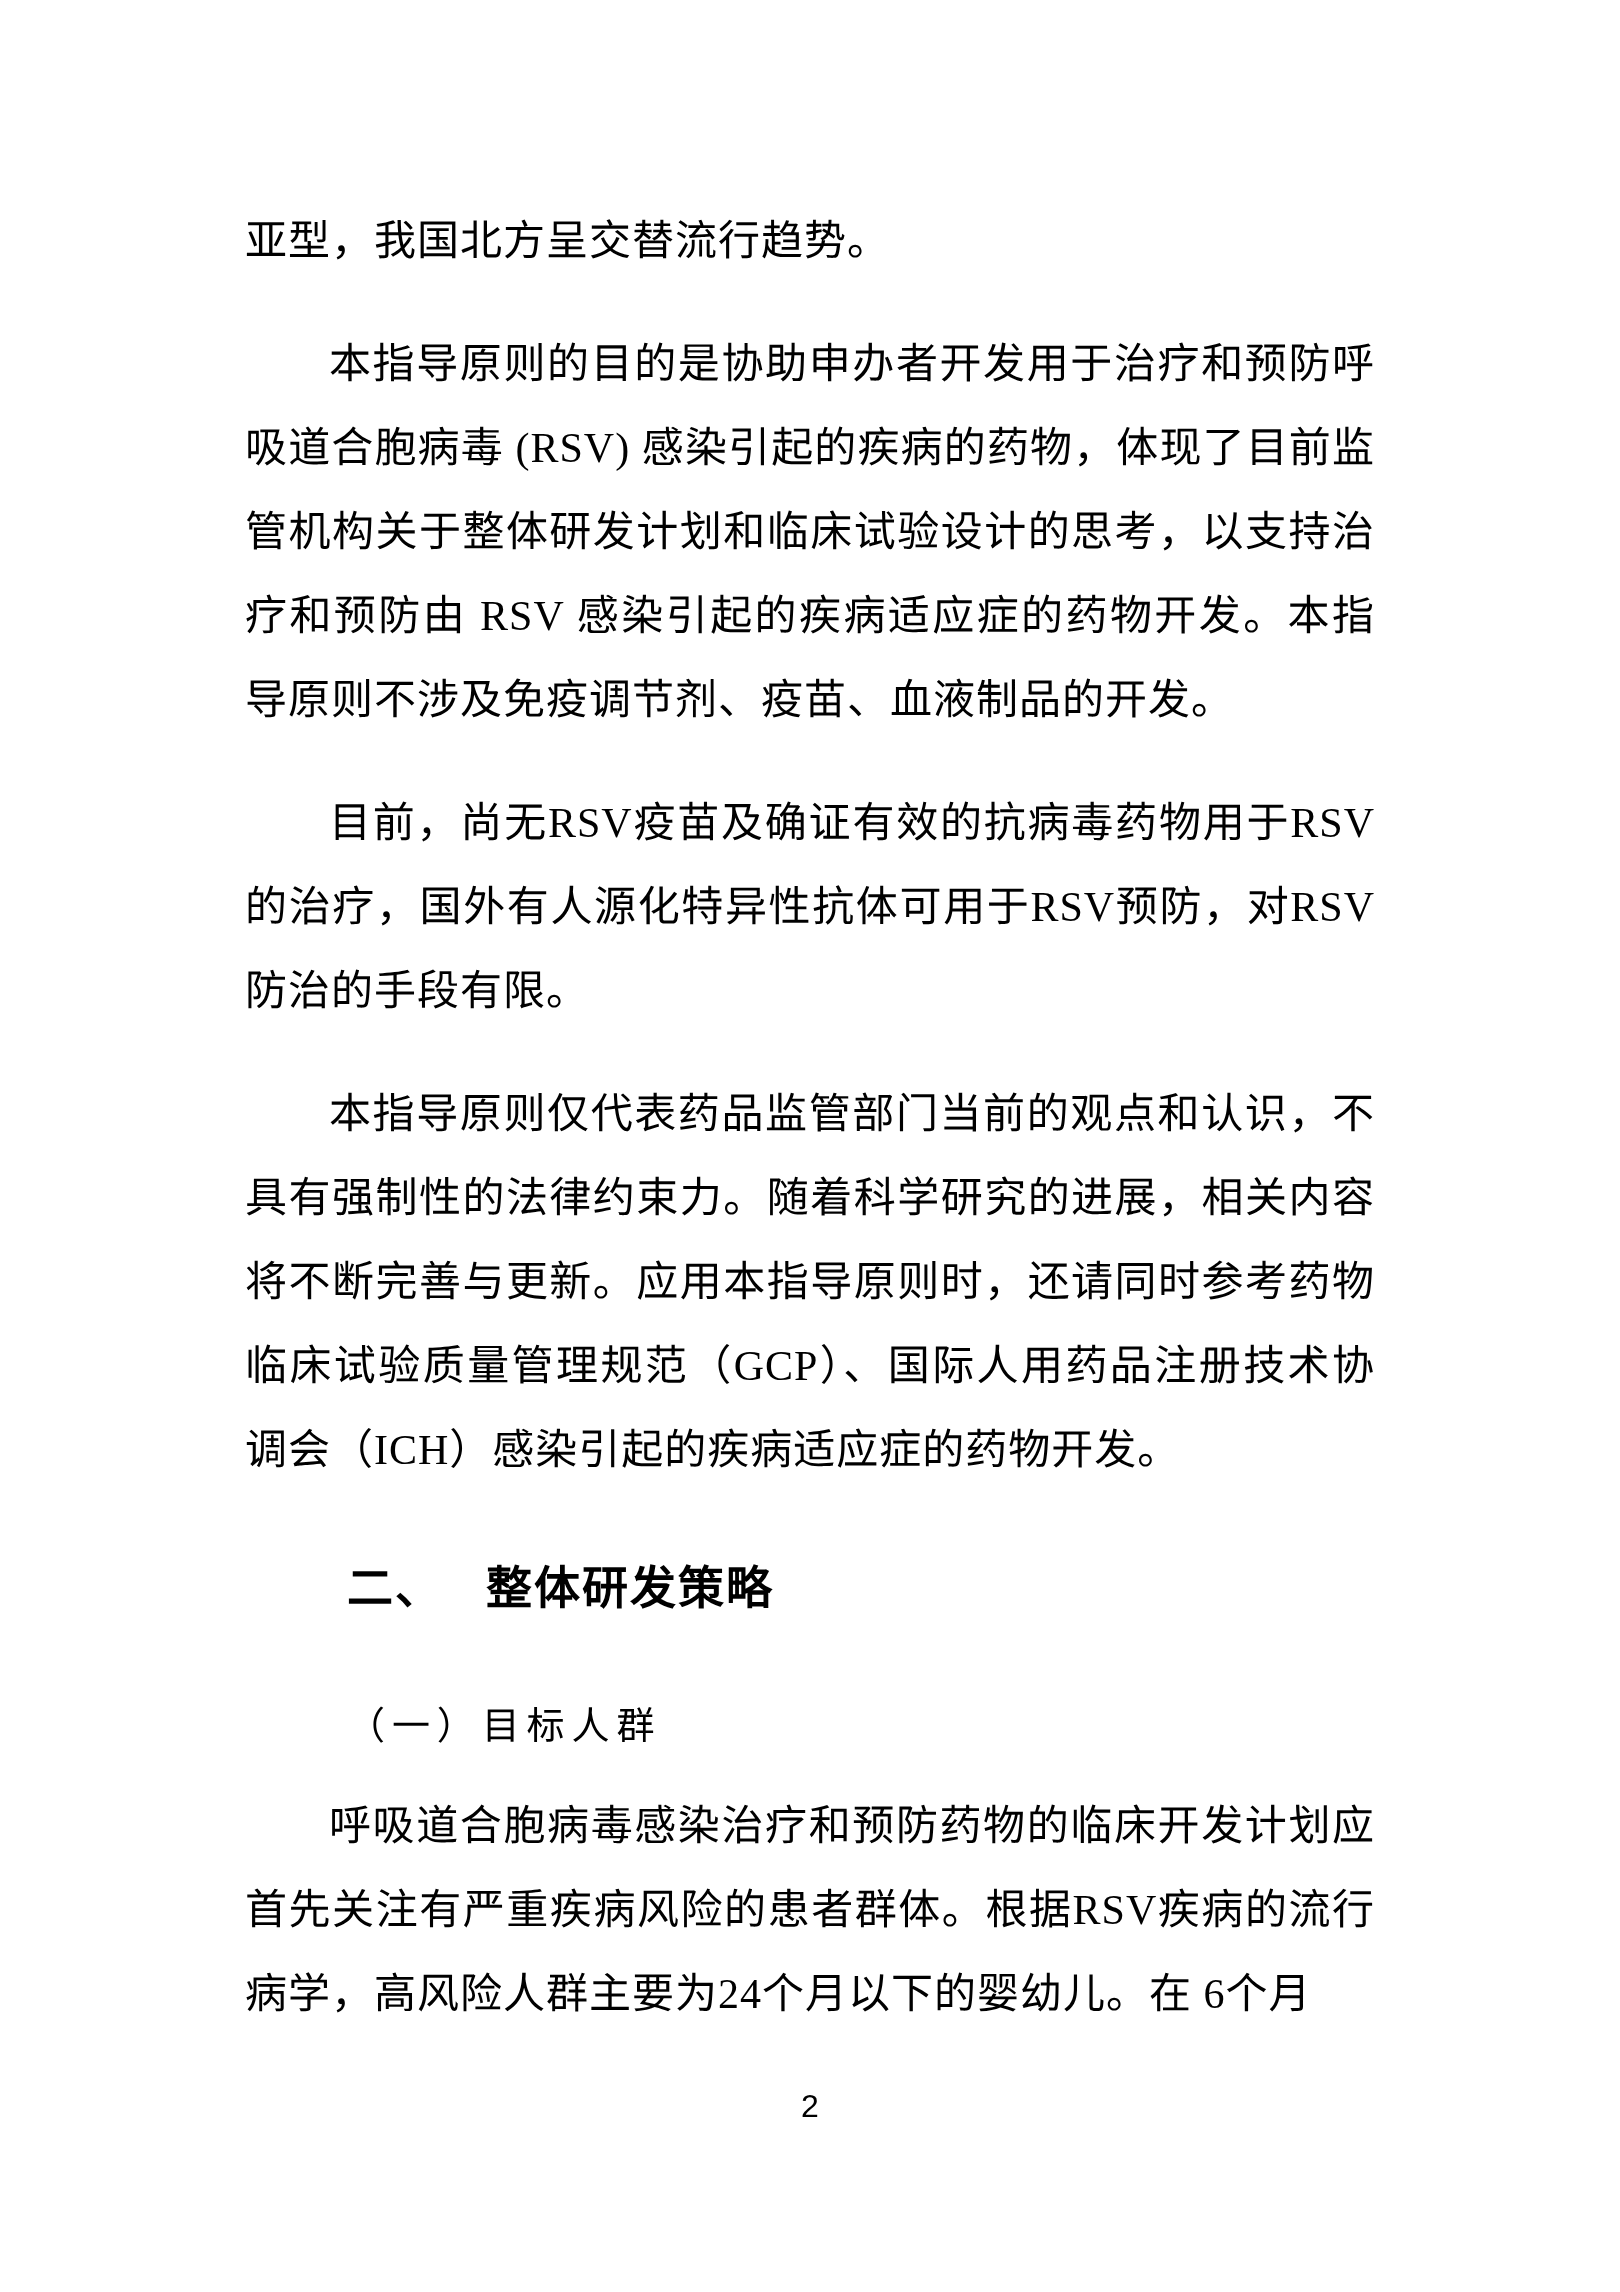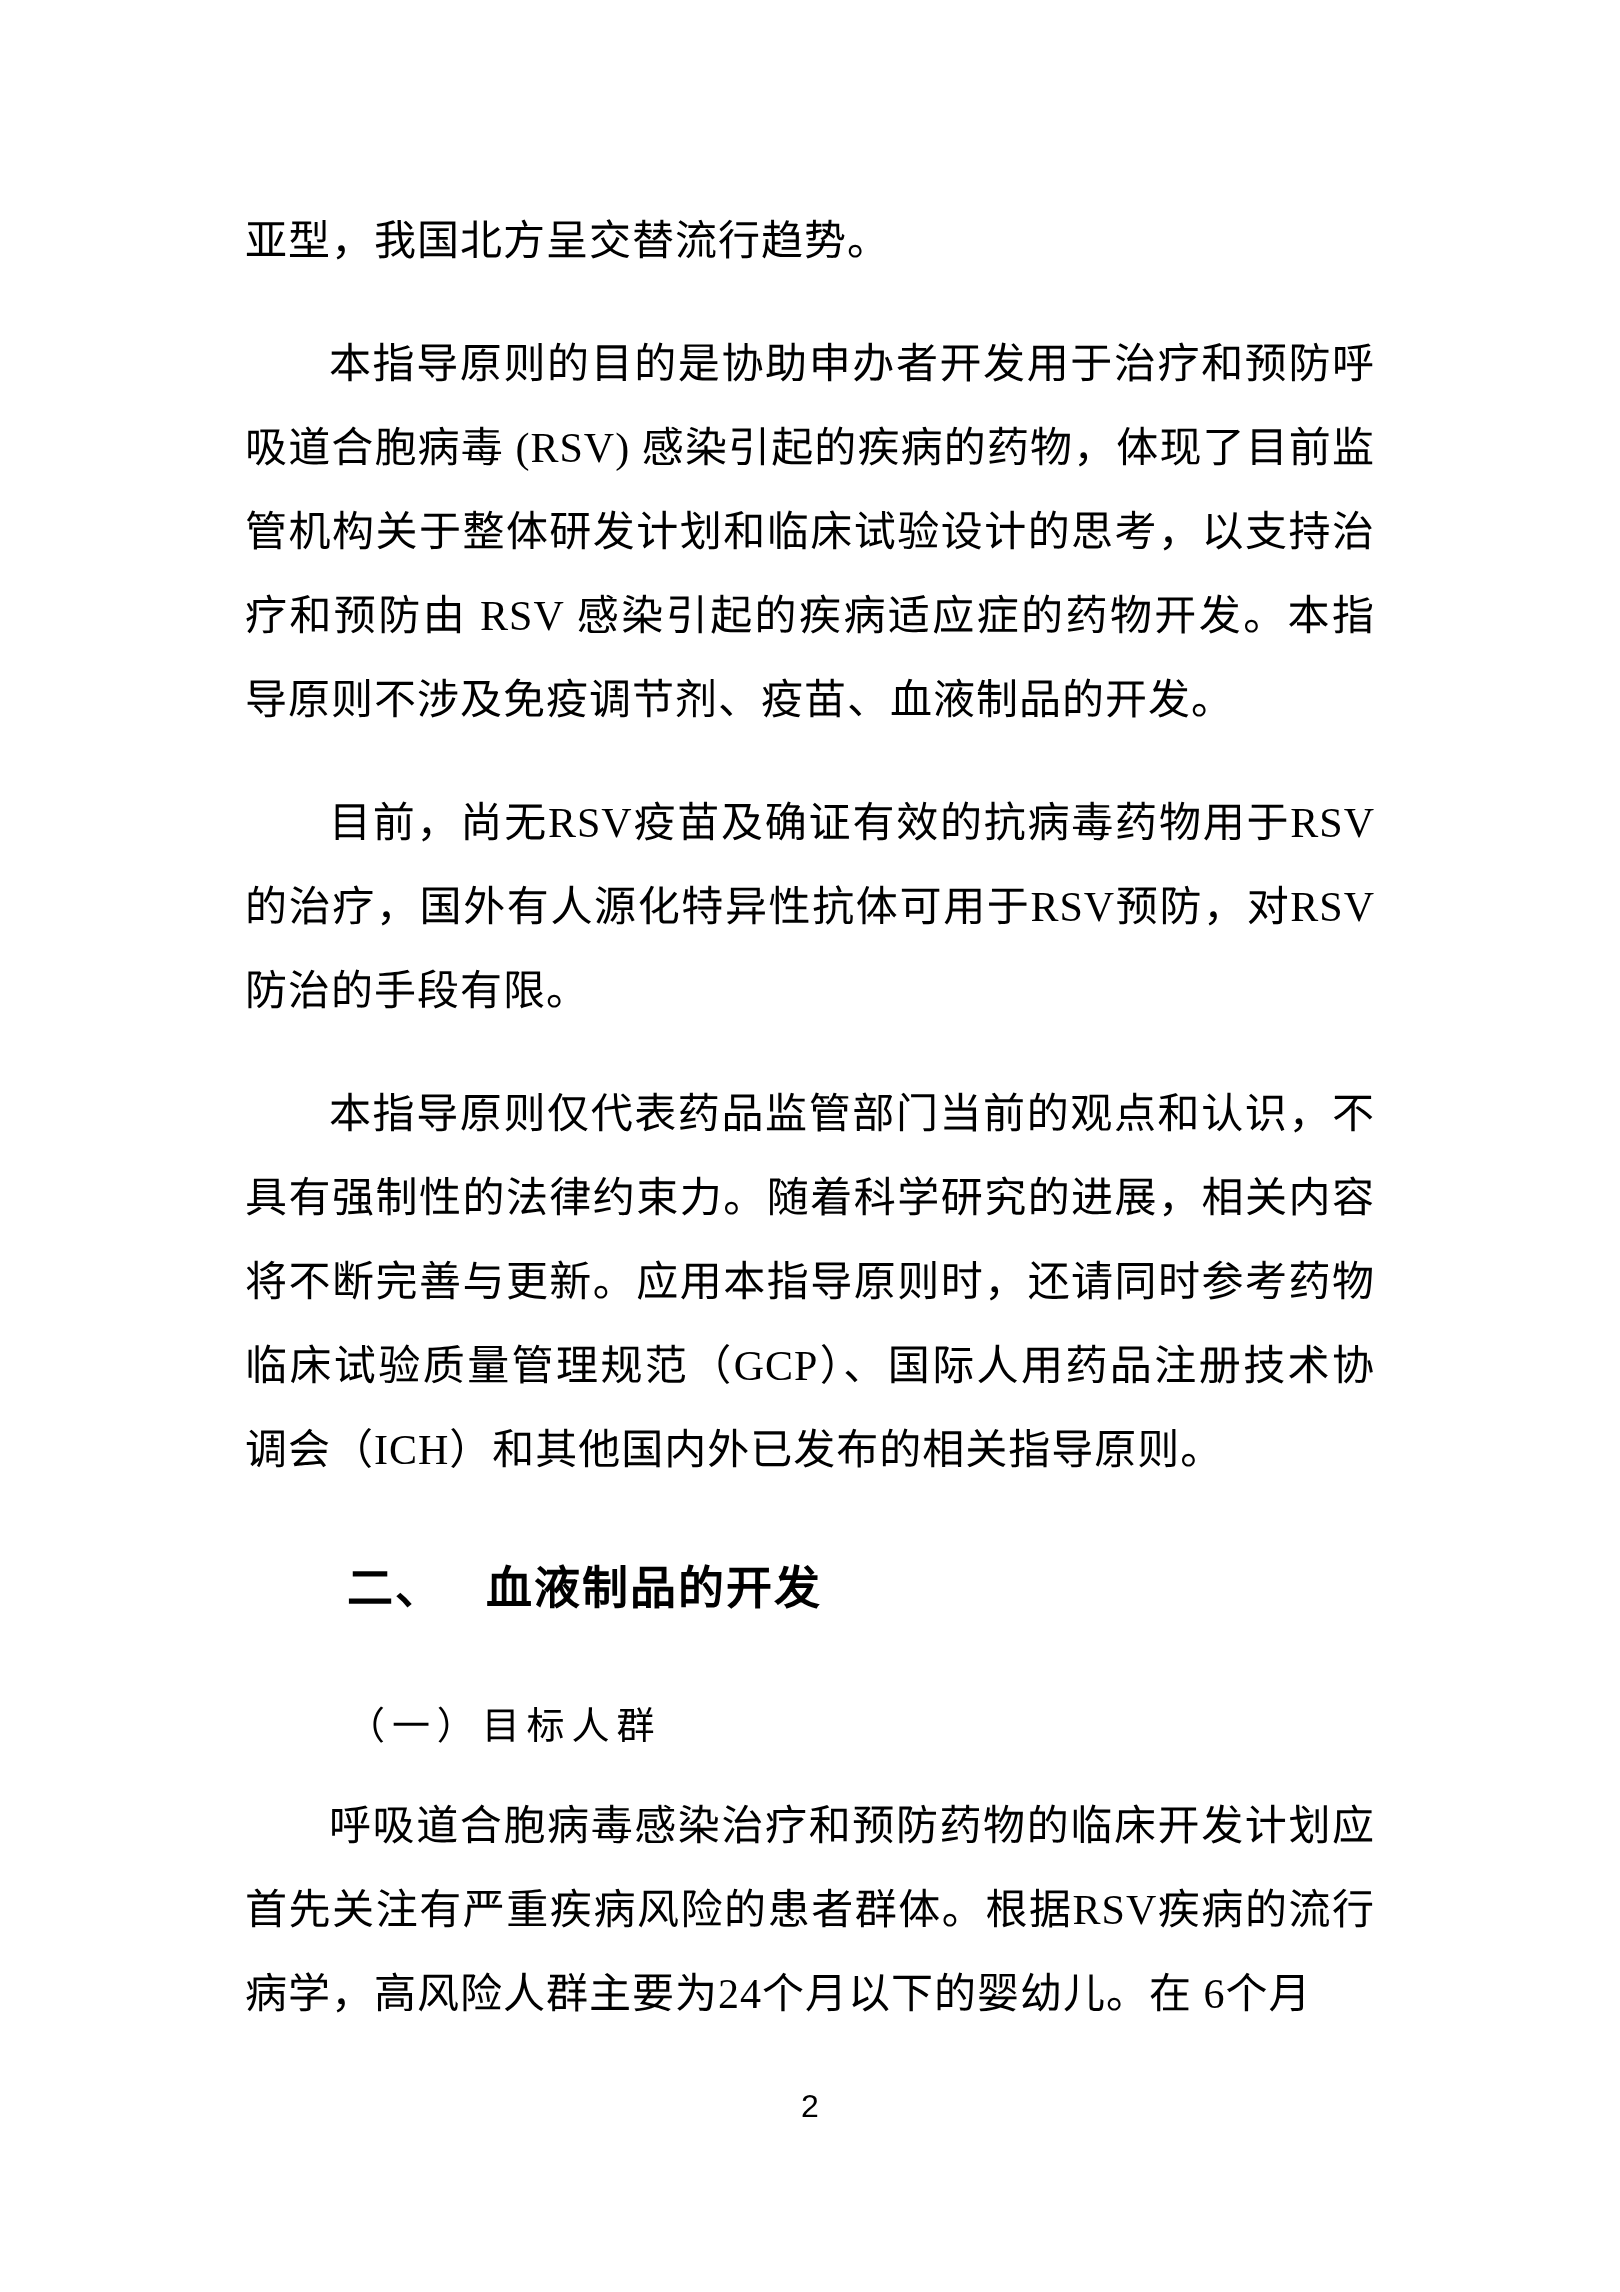--- a/index.html
+++ b/index.html
@@ -70,23 +70,23 @@
 <body>
 
 <div class="page">
 
   <p class="body-text continuation">亚型，我国北方呈交替流行趋势。</p>
 
   <p class="body-text indent">本指导原则的目的是协助申办者开发用于治疗和预防呼吸道合胞病毒 (RSV) 感染引起的疾病的药物，体现了目前监管机构关于整体研发计划和临床试验设计的思考，以支持治疗和预防由 RSV 感染引起的疾病适应症的药物开发。本指导原则不涉及免疫调节剂、疫苗、血液制品的开发。</p>
 
   <p class="body-text indent">目前，尚无RSV疫苗及确证有效的抗病毒药物用于RSV的治疗，国外有人源化特异性抗体可用于RSV预防，对RSV防治的手段有限。</p>
 
-  <p class="body-text indent">本指导原则仅代表药品监管部门当前的观点和认识，不具有强制性的法律约束力。随着科学研究的进展，相关内容将不断完善与更新。应用本指导原则时，还请同时参考药物临床试验质量管理规范（GCP）、国际人用药品注册技术协调会（ICH）和其他国内外已发布的相关指导原则。</p>
+  <p class="body-text indent">本指导原则仅代表药品监管部门当前的观点和认识，不具有强制性的法律约束力。随着科学研究的进展，相关内容将不断完善与更新。应用本指导原则时，还请同时参考药物临床试验质量管理规范（GCP）、国际人用药品注册技术协调会（ICH）感染引起的疾病适应症的药物开发。</p>
 
-  <h1 class="section-heading"><span>二、</span><span class="section-title-span">血液制品的开发</span></h1>
+  <h1 class="section-heading"><span>二、</span><span class="section-title-span">整体研发策略</span></h1>
 
   <h2 class="subsection-heading">（一）目标人群</h2>
 
   <p class="body-text indent">呼吸道合胞病毒感染治疗和预防药物的临床开发计划应首先关注有严重疾病风险的患者群体。根据RSV疾病的流行病学，高风险人群主要为24个月以下的婴幼儿。在 6个月</p>
 
   <div class="page-number">2</div>
 
 </div>
 
 

